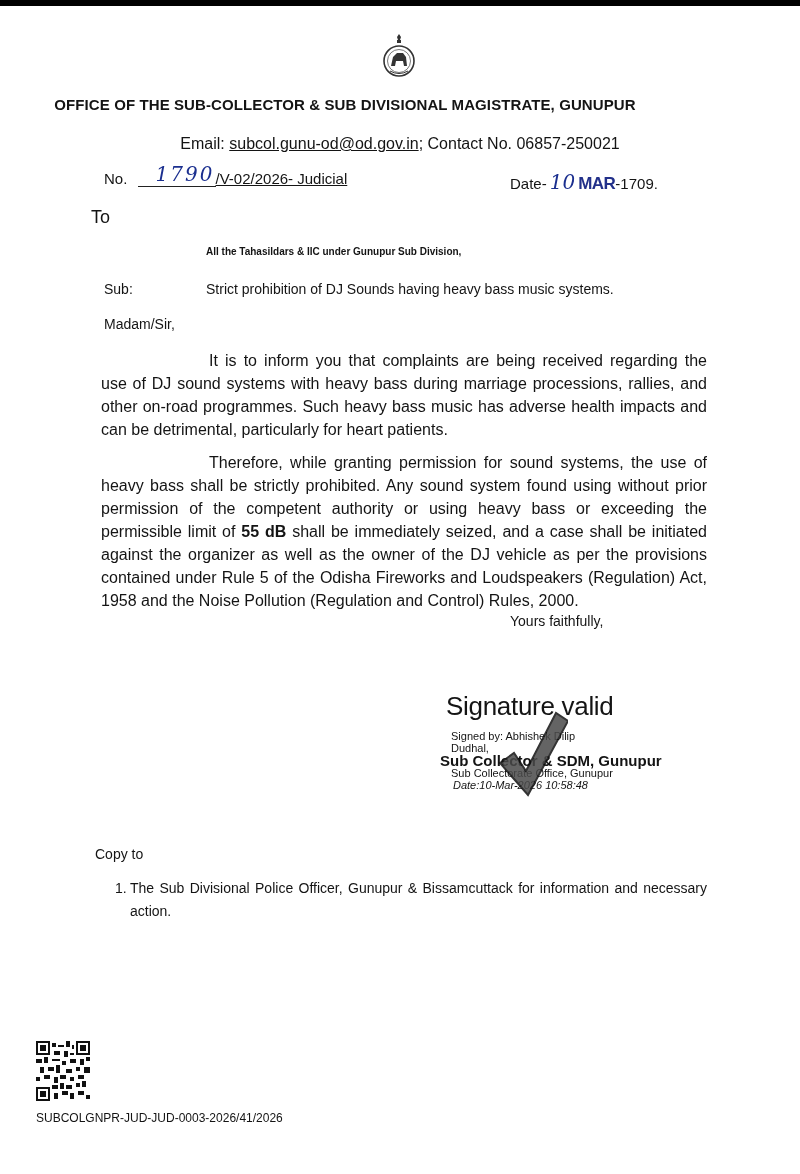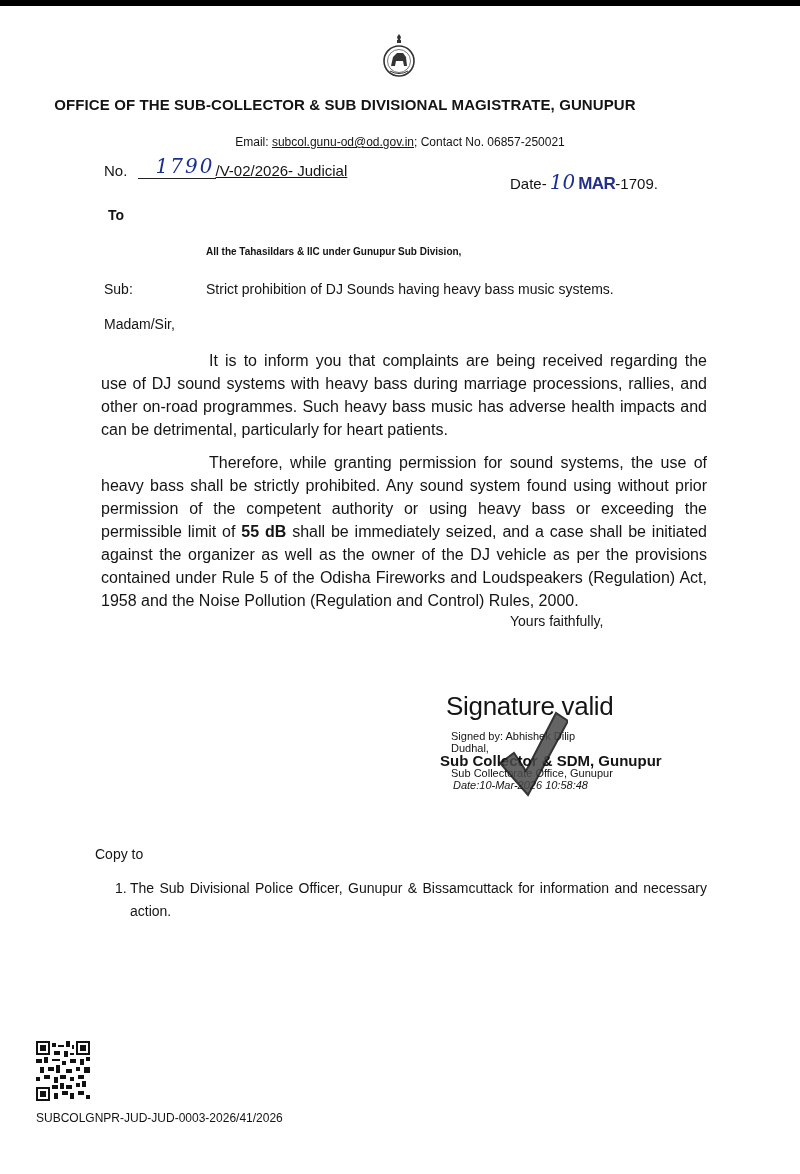--- a/index.html
+++ b/index.html
@@ -4,30 +4,30 @@
   <style>
     html, body { margin: 0; padding: 0; }
     body {
       width: 800px; height: 1174px; background: #ffffff; position: relative; overflow: hidden;
       font-family: "Liberation Sans", sans-serif; color: #141414;
     }
     .topbar { position: absolute; left: 0; top: 0; width: 800px; height: 6px; background: #000; }
     .abs { position: absolute; white-space: nowrap; }
     .emblem { left: 381px; top: 33px; width: 36px; height: 46px; }
     .office-title { left: 0; width: 690px; text-align: center; top: 96px; font-weight: bold; font-size: 15px; letter-spacing: 0.1px; }
-    .contact { left: 0; width: 800px; text-align: center; top: 135px; font-size: 12px; }
+    .contact { left: 0; width: 800px; text-align: center; top: 135px; font-size: 16px; }
     .contact .link { text-decoration: underline; }
-    .ref { left: 104px; top: 162px; font-size: 15px; }
+    .ref { left: 104px; top: 170px; font-size: 15px; }
     .ref .blank { display: inline-block; width: 78px; border-bottom: 1px solid #222; position: relative; height: 16px; vertical-align: -3px; margin-left: 6px; }
     .ref .hand { position: absolute; left: 18px; top: -8px; font-family: "DejaVu Serif", serif; font-style: italic; color: #1b2f8f; font-size: 20px; letter-spacing: 2px; }
     .ref .suffix { text-decoration: underline; }
     .date { left: 510px; top: 170px; font-size: 15px; }
     .date .hand-day { font-family: "DejaVu Serif", serif; font-style: italic; color: #1b2f8f; font-size: 20px; margin: 0 3px; }
     .date .hand-month { font-weight: bold; color: #22308a; font-size: 17px; letter-spacing: -0.5px; }
-    .to { left: 108px; top: 207px; font-weight: bold; font-size: 14px; }
+    .to { left: 91px; top: 207px; font-weight: normal; font-size: 18px; }
     .recipient { left: 206px; top: 246px; font-weight: bold; font-size: 10px; }
     .sub-label { left: 104px; top: 281px; font-size: 14px; }
     .sub-text { left: 206px; top: 281px; font-size: 14px; }
     .salutation { left: 104px; top: 316px; font-size: 14px; }
     .para { left: 101px; width: 606px; font-size: 16px; line-height: 23px; text-align: justify; white-space: normal; }
     .para .indent { display: inline-block; width: 108px; }
     .p1 { top: 349px; }
     .p2 { top: 451px; }
     .yours { left: 510px; top: 613px; font-size: 14px; }
     .sig-valid { left: 446px; top: 691px; font-size: 26px; letter-spacing: -0.3px; }

